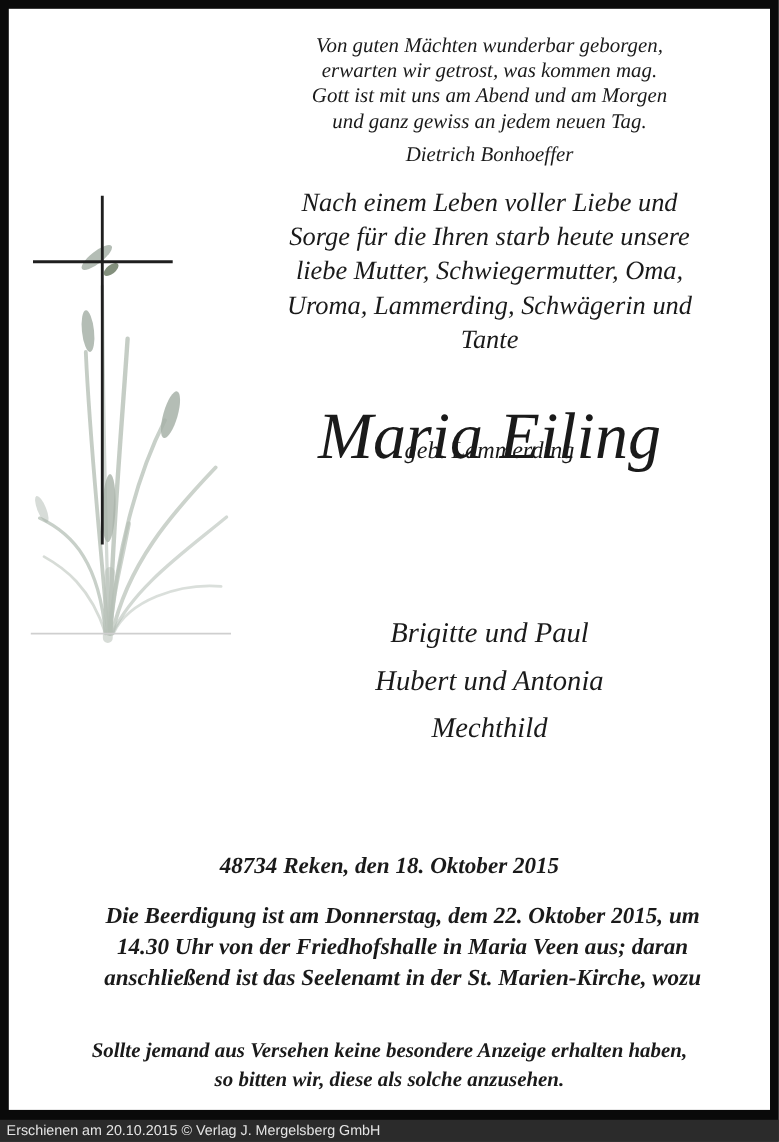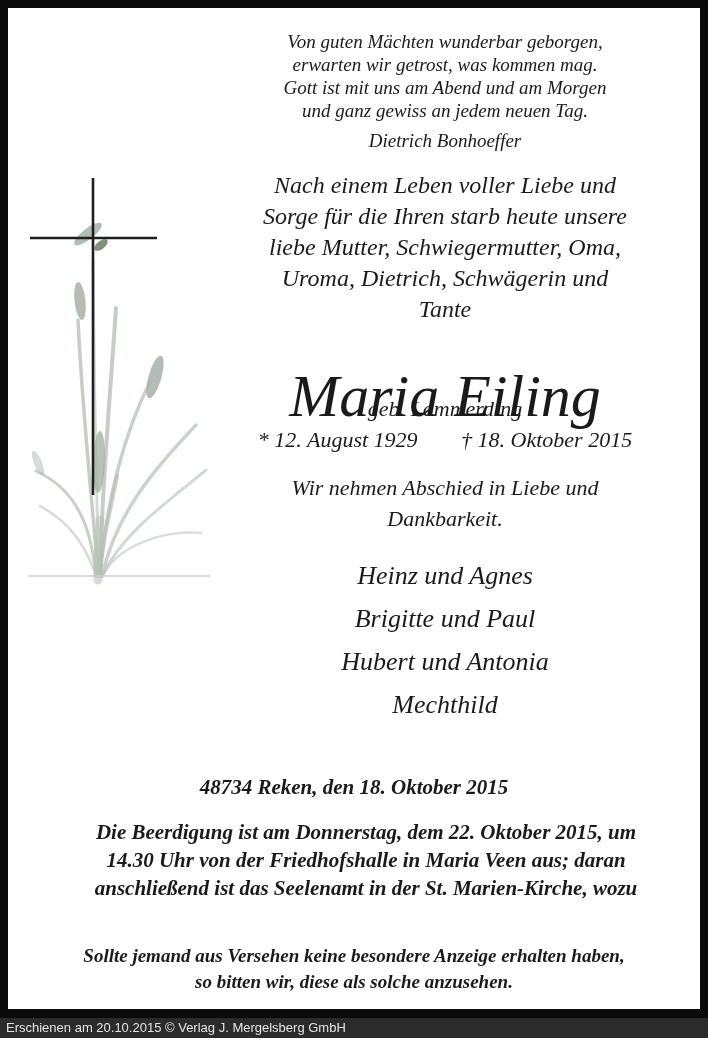--- a/index.html
+++ b/index.html
@@ -105,39 +105,30 @@
     <span class="line">erwarten wir getrost, was kommen mag.</span>
     <span class="line">Gott ist mit uns am Abend und am Morgen</span>
     <span class="line">und ganz gewiss an jedem neuen Tag.</span>
     <span class="line attribution">Dietrich Bonhoeffer</span>
   </div>
 
   <div class="blk col announcement">
     <span class="line">Nach einem Leben voller Liebe und</span>
     <span class="line">Sorge für die Ihren starb heute unsere</span>
     <span class="line">liebe Mutter, Schwiegermutter, Oma,</span>
-    <span class="line">Uroma, Dietrich, Schwägerin und</span>
+    <span class="line">Uroma, Lammerding, Schwägerin und</span>
     <span class="line">Tante</span>
   </div>
 
   <div class="blk col name">Maria Eiling</div>
   <div class="blk col maiden">geb. Lammerding</div>
 
-  <div class="blk col dates">
-    <span class="birth">* 12. August 1929</span>
-    <span class="death">† 18. Oktober 2015</span>
-  </div>
 
-  <div class="blk col farewell">
-    <span class="line">Wir nehmen Abschied in Liebe und</span>
-    <span class="line">Dankbarkeit.</span>
-  </div>
 
   <div class="blk col mourners">
-    <span class="line">Heinz und Agnes</span>
     <span class="line">Brigitte und Paul</span>
     <span class="line">Hubert und Antonia</span>
     <span class="line">Mechthild</span>
   </div>
 
   <div class="blk full place-date">48734 Reken, den 18. Oktober 2015</div>
 
   <div class="blk full funeral">
     <span class="line">Die Beerdigung ist am Donnerstag, dem 22. Oktober 2015, um</span>
     <span class="line">14.30 Uhr von der Friedhofshalle in Maria Veen aus; daran</span>

